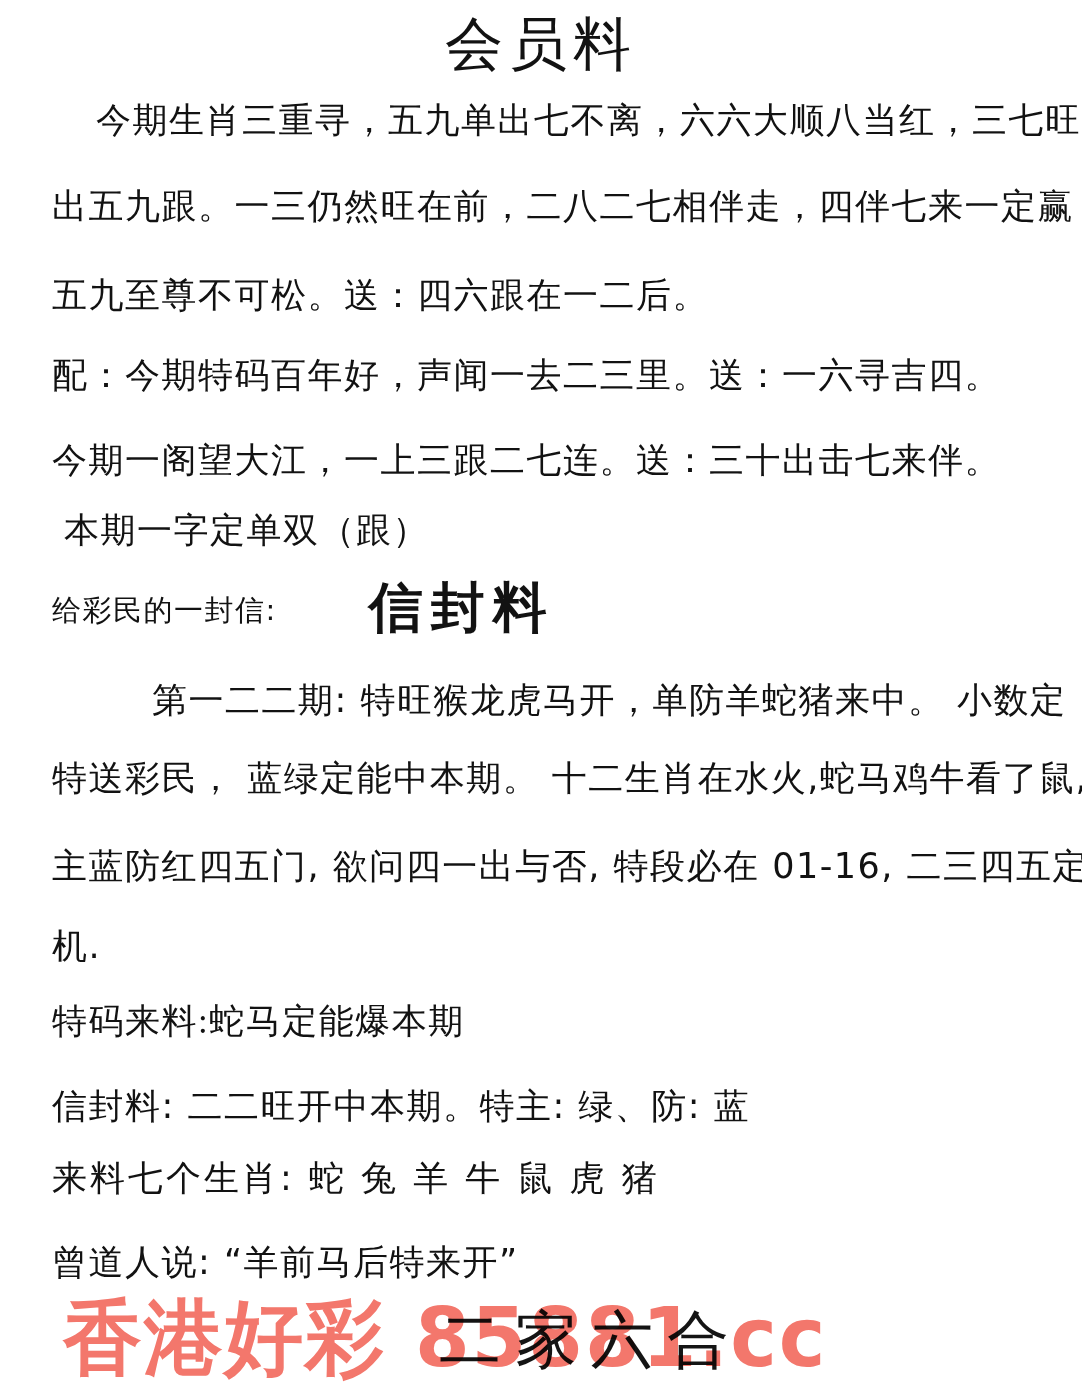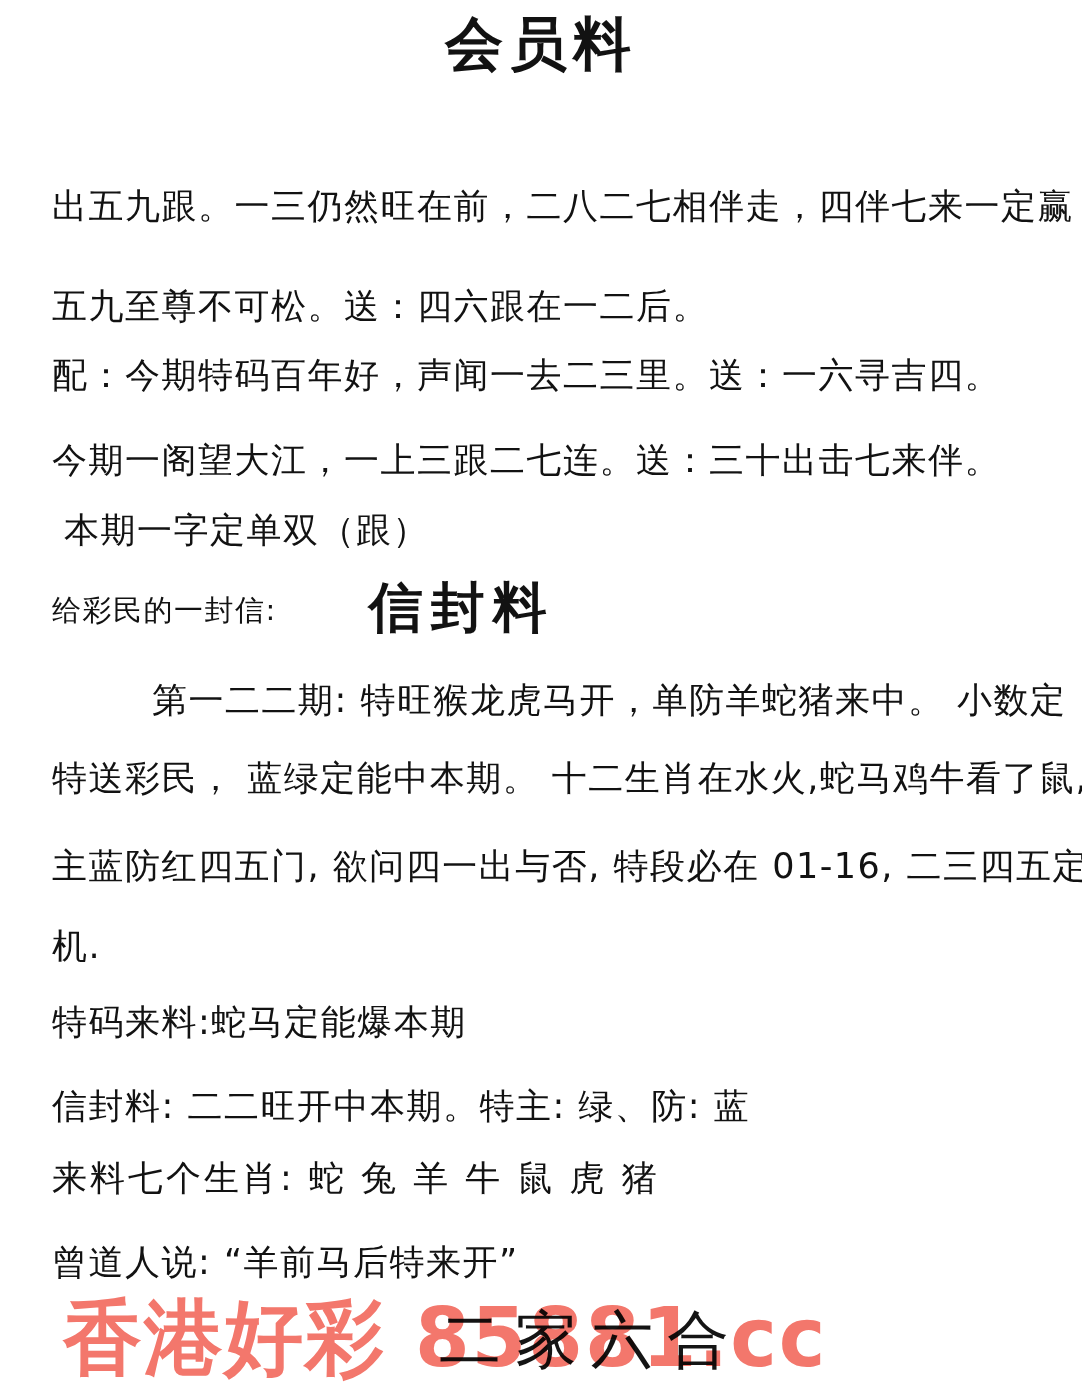--- a/index.html
+++ b/index.html
@@ -16,36 +16,36 @@
     font-family: "DejaVu Sans", sans-serif;
     color: #121212;
   }
   .doc-title {
     position: absolute;
     top: 6px;
     left: 0;
     width: 100%;
     text-align: center;
     font-size: 58px;
-    font-weight: bold;
+    font-weight: normal;
     letter-spacing: 6px;
     margin: 0;
   }
   .line {
     position: absolute;
     left: 52px;
     font-size: 35px;
     letter-spacing: 1.5px;
     white-space: nowrap;
     line-height: 1.15;
   }
   
   .l1  { top: 100px; left: 96px; }
   .l2  { top: 186px; }
-  .l3  { top: 286px; }
+  .l3  { top: 275px; }
   .l4  { top: 355px; }
   .l5  { top: 440px; }
   .l6  { top: 510px; margin-left: 12px; }
   
   .letter-row {
     position: absolute;
     top: 572px;
     left: 52px;
     white-space: nowrap;
   }
@@ -60,21 +60,21 @@
     letter-spacing: 8px;
     margin-left: 92px;
     vertical-align: -6px;
     text-align: right;
   }
   
   .l8  { top: 680px; left: 136px; margin-left: 16px; }
   .l9  { top: 758px; }
   .l10 { top: 846px; }
   .l11 { top: 926px; }
-  .l12 { top: 1002px; }
+  .l12 { top: 1002px; font-family: Liberation Serif, serif; }
   .l13 { top: 1086px; }
   .l14 { top: 1158px; letter-spacing: 3px; }
   .l15 { top: 1242px; }
   
   .footer {
     position: absolute;
     top: 1284px;
     left: 0;
     width: 100%;
     height: 104px;
@@ -102,20 +102,21 @@
     mix-blend-mode: multiply;
   }
 </style>
 </head>
 <body>
 
 <div class="page">
 
   <h1 class="doc-title">会员料</h1>
 
+  <div class="line l1">今期生肖三重寻，五九单出七不离，六六大顺八当红，三七旺</div>
   <div class="line l2">出五九跟。一三仍然旺在前，二八二七相伴走，四伴七来一定赢，</div>
   <div class="line l3">五九至尊不可松。送：四六跟在一二后。</div>
   <div class="line l4">配：今期特码百年好，声闻一去二三里。送：一六寻吉四。</div>
   <div class="line l5">今期一阁望大江，一上三跟二七连。送：三十出击七来伴。</div>
   <div class="line l6">本期一字定单双（跟）</div>
 
   <div class="letter-row">
     <span class="letter-label">给彩民的一封信:</span><span class="envelope-title">信封料</span>
   </div>
 

